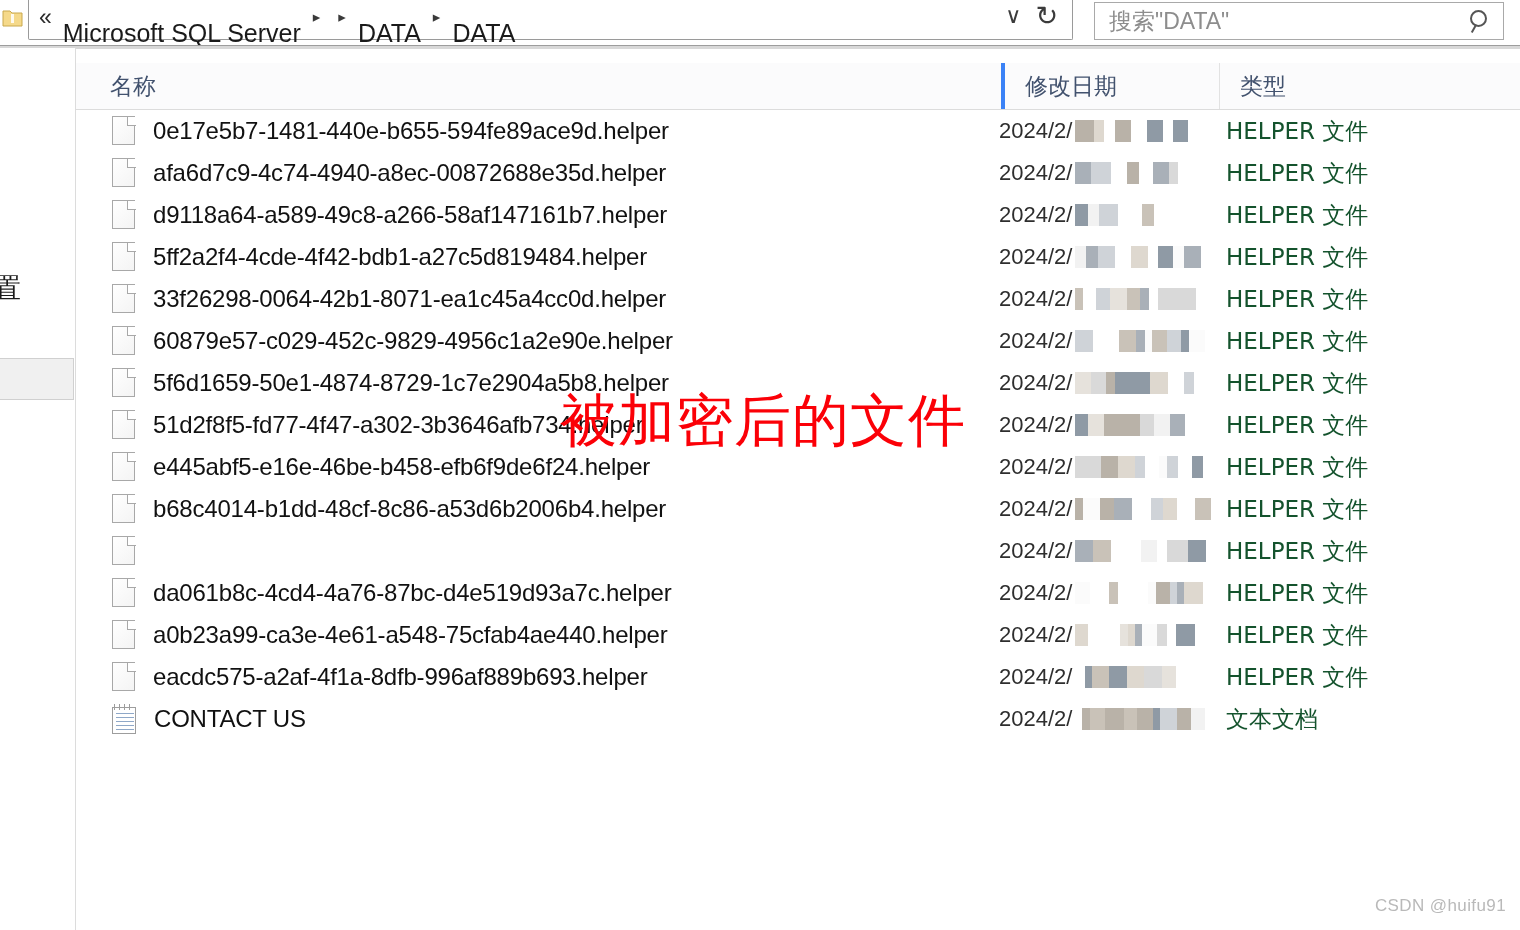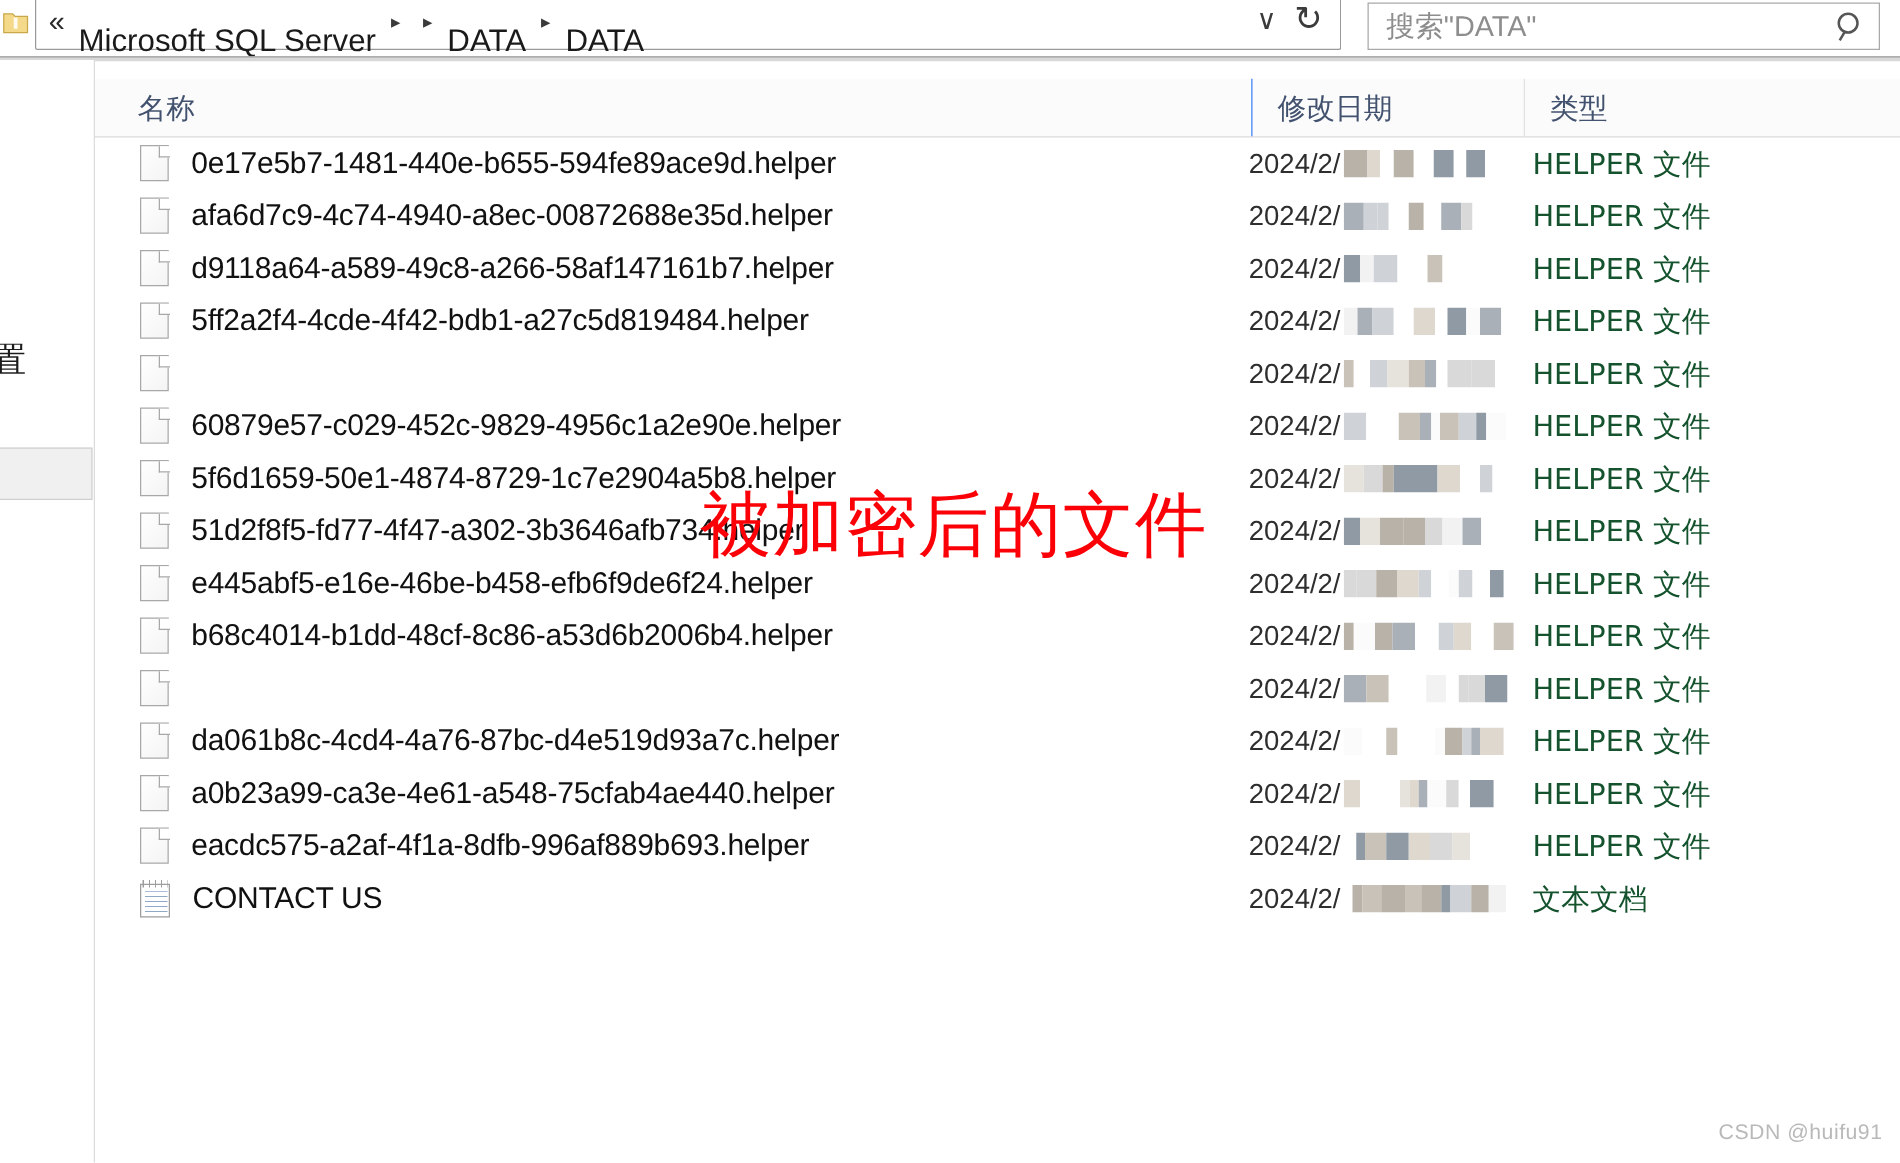--- a/index.html
+++ b/index.html
@@ -179,21 +179,21 @@
     position: absolute;
     top: 0;
     height: 46px;
     display: flex;
     align-items: center;
     font-size: 23px;
     color: #42526e;
     font-family: "DejaVu Sans", "Liberation Sans", sans-serif;
   }
   .colhead-name  { left: 34px; }
-  .colhead-date  { left: 925px; padding-left: 20px; border-left: 1px solid #3b82f6; height: 46px; }
+  .colhead-date  { left: 925px; padding-left: 20px; border-left: 4px solid #3b82f6; height: 46px; }
   .colhead-type  { left: 1143px; padding-left: 20px; border-left: 1px solid #e2e2e2; height: 46px; }
 
   
   .filelist {
     position: absolute;
     left: 76px; top: 110px;
     width: 1444px;
     height: 820px;
   }
   .row {
@@ -439,20 +439,21 @@
         <span class="mosaic" style="width: 126px;"><i style="width: 11px; background: rgb(242, 242, 242);"></i><i style="width: 12px; background: rgb(169, 176, 184);"></i><i style="width: 17px; background: rgb(207, 211, 216);"></i><i style="width: 16px; background: rgb(255, 255, 255);"></i><i style="width: 17px; background: rgb(222, 216, 207);"></i><i style="width: 10px; background: rgb(255, 255, 255);"></i><i style="width: 15px; background: rgb(143, 154, 165);"></i><i style="width: 11px; background: rgb(251, 251, 251);"></i><i style="width: 17px; background: rgb(169, 176, 184);"></i></span>
       </div>
       <div class="cell-type">HELPER 文件</div>
     </div>
     <div class="row">
       <div class="cell-name">
         <span class="icon-file">
           <span class="sheet"></span>
           <span class="fold"></span>
         </span>
+        <span class="fname">33f26298-0064-42b1-8071-ea1c45a4cc0d.helper</span>
       </div>
       <div class="cell-date">
         <span>2024/2/</span>
         <span class="mosaic" style="width: 121px;"><i style="width: 8px; background: rgb(201, 194, 184);"></i><i style="width: 13px; background: rgb(255, 255, 255);"></i><i style="width: 14px; background: rgb(207, 211, 216);"></i><i style="width: 17px; background: rgb(230, 226, 220);"></i><i style="width: 13px; background: rgb(201, 194, 184);"></i><i style="width: 9px; background: rgb(169, 176, 184);"></i><i style="width: 9px; background: rgb(255, 255, 255);"></i><i style="width: 19px; background: rgb(217, 217, 217);"></i><i style="width: 19px; background: rgb(217, 217, 217);"></i></span>
       </div>
       <div class="cell-type">HELPER 文件</div>
     </div>
     <div class="row">
       <div class="cell-name">
         <span class="icon-file">

